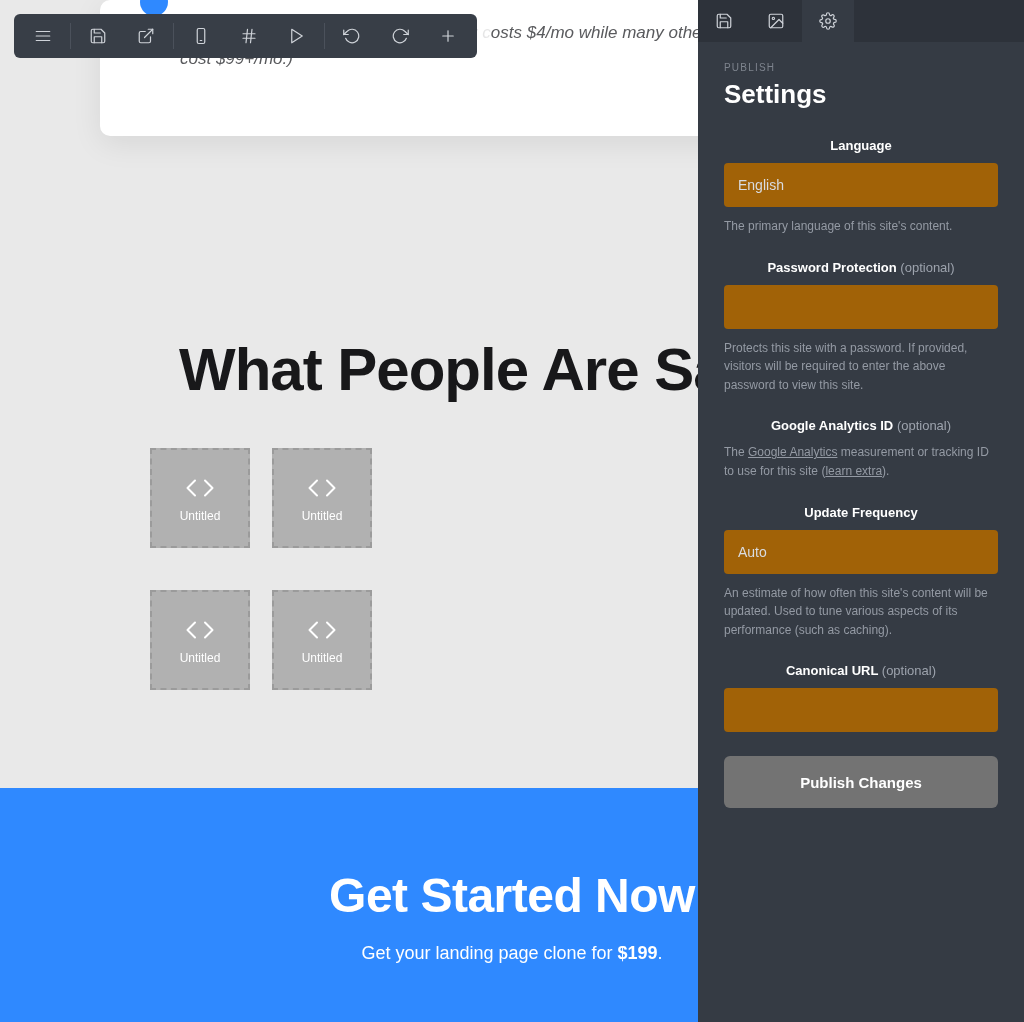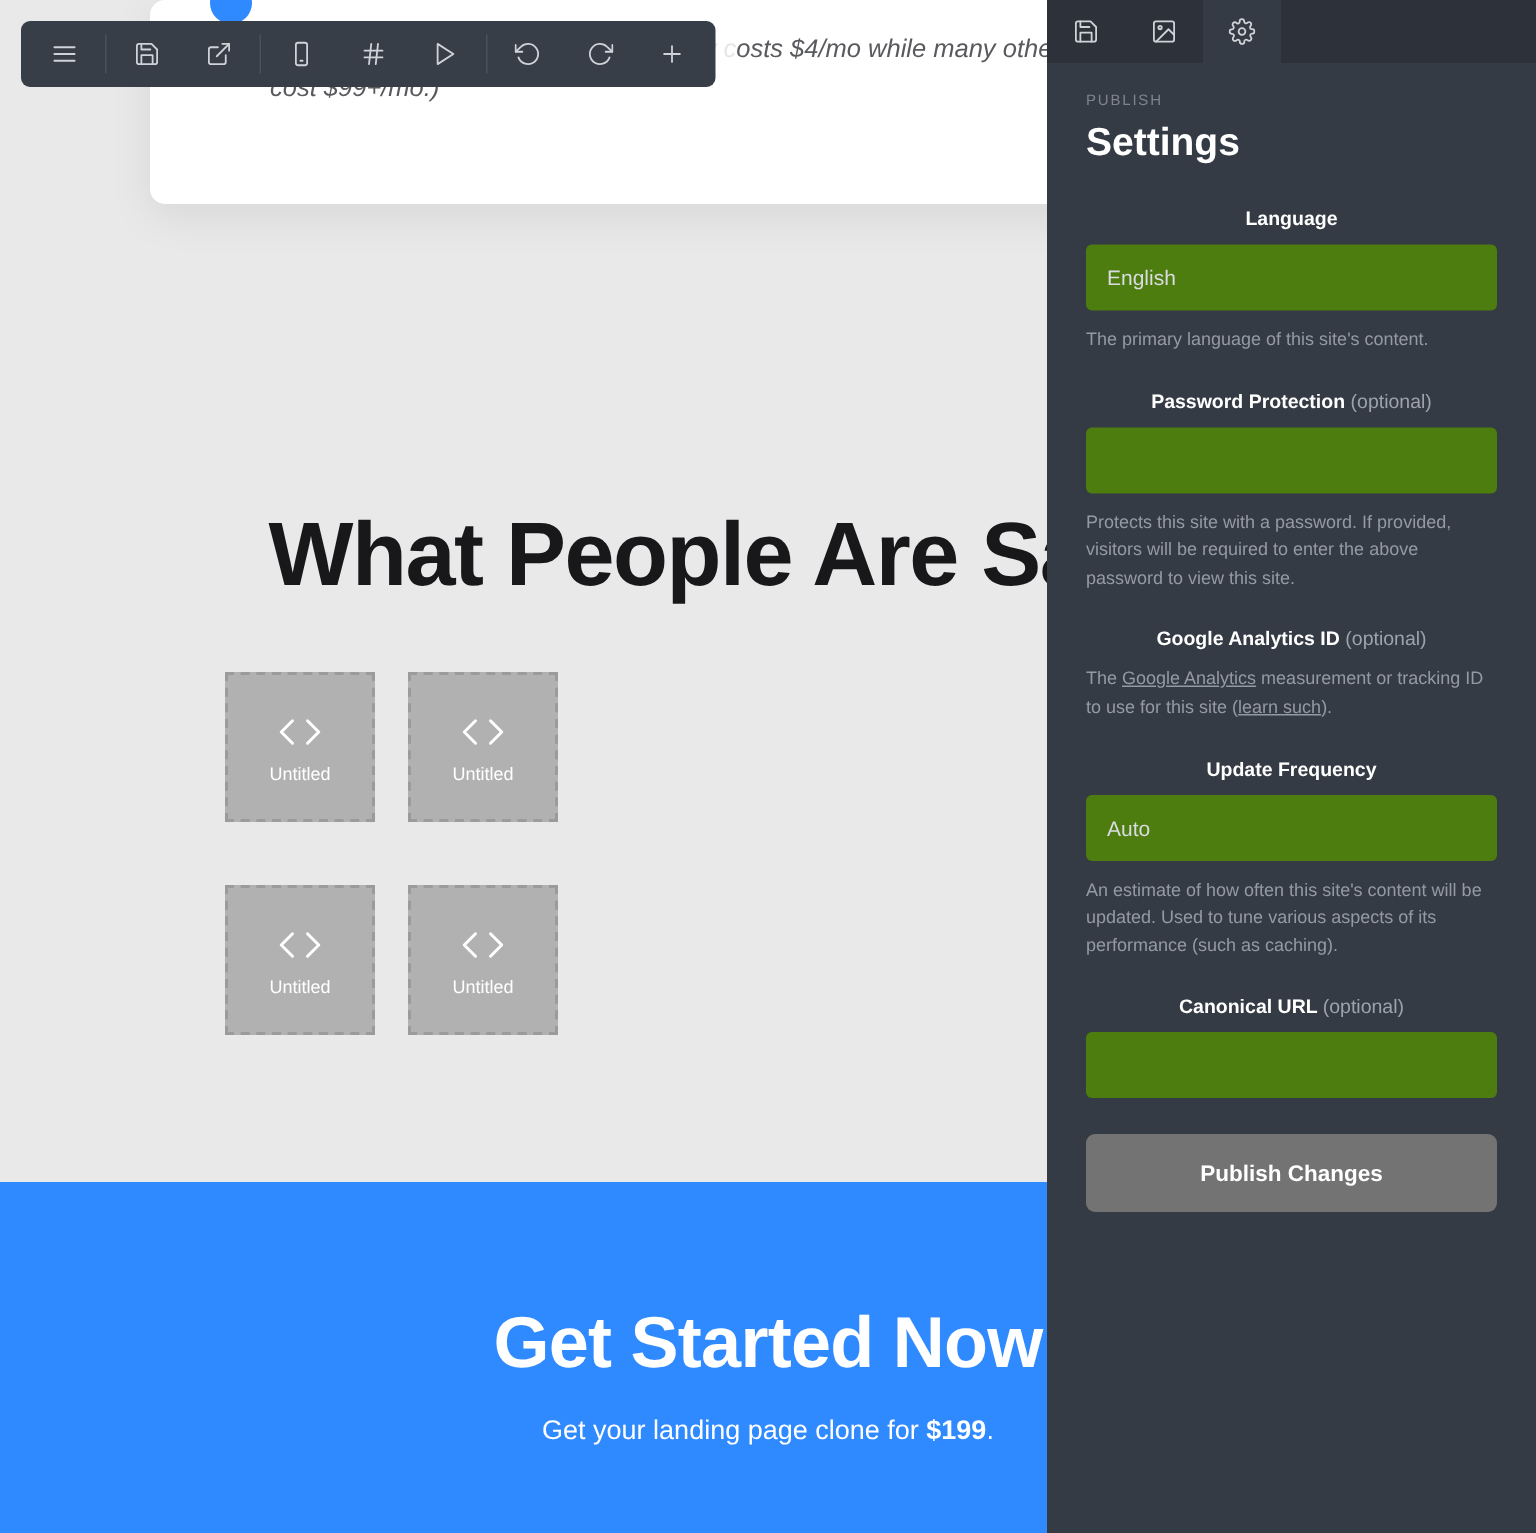--- a/index.html
+++ b/index.html
@@ -181,21 +181,21 @@
     margin-bottom: 10px;
     text-align: center;
   }
   .field-label .opt {
     font-weight: 400;
     color: #9da3ad;
   }
   .select, .input {
     width: 100%;
     height: 44px;
-    background: #4d7c0f;
+    background: #a16207;
     border: none;
     border-radius: 4px;
     color: #d9dce1;
     font-size: 14px;
     padding: 0 14px;
     display: flex;
     align-items: center;
     justify-content: space-between;
   }
   .select .chev { color: #9da3ad; }
@@ -439,21 +439,21 @@
       <input type="password" value="" style="">
     </div>
     <div class="helper">Protects this site with a password. If provided, visitors will be required to enter the above password to view this site.</div>
 
     
     <div class="field-label">
       <span>Google Analytics ID</span>
       <span class="opt">(optional)</span>
     </div>
     <div class="helper">
-      <span>The </span><span class="link">Google Analytics</span><span> measurement or tracking ID to use for this site (</span><span class="link">learn such</span><span>).</span>
+      <span>The </span><span class="link">Google Analytics</span><span> measurement or tracking ID to use for this site (</span><span class="link">learn extra</span><span>).</span>
     </div>
 
     
     <div class="field-label">Update Frequency</div>
     <div class="select">
       <span>Auto</span>
       <span class="chev">
         <svg class="ico" viewBox="0 0 24 24" style="width:14px;height:14px">
             <polyline points="6 9 12 15 18 9"></polyline>
           </svg>

